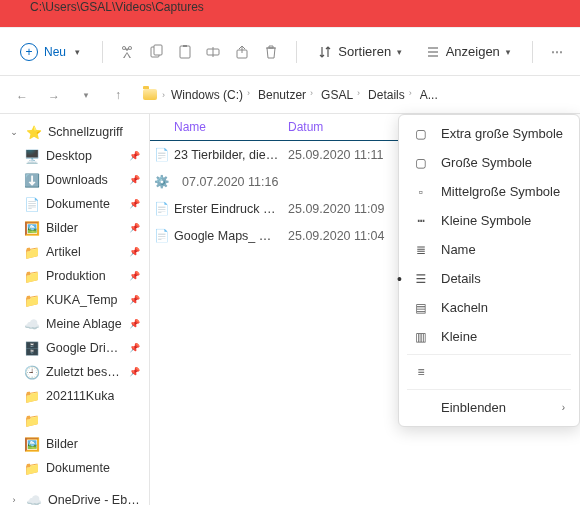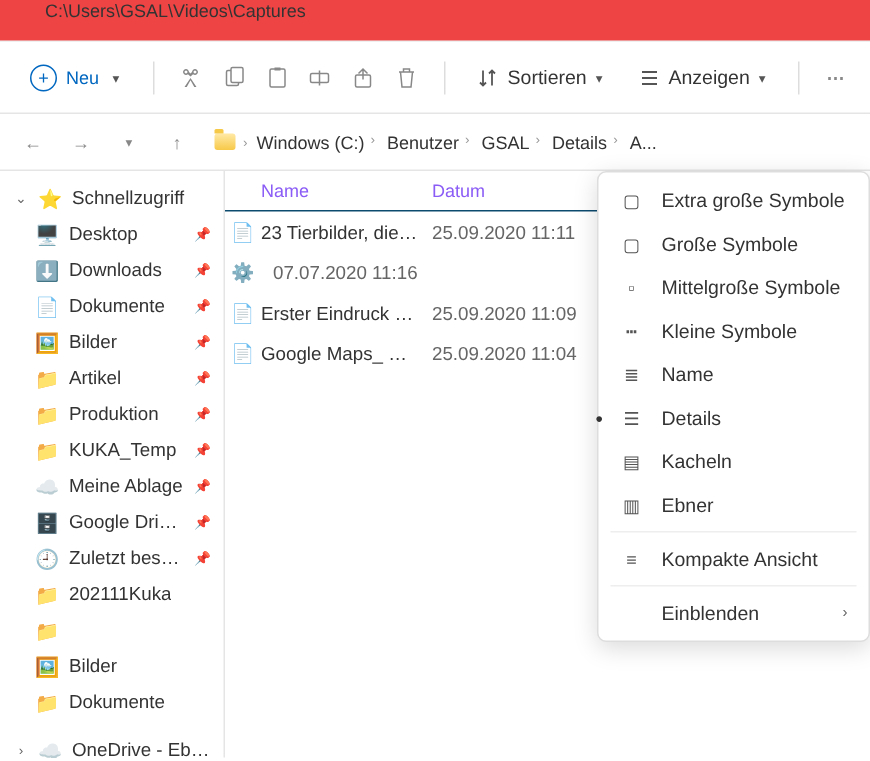--- a/index.html
+++ b/index.html
@@ -295,26 +295,25 @@
           <span class="dot">•</span>
           <span class="ci">☰</span>
           <span>Details</span>
         </div>
       <div class="ctx-item">
           <span class="ci">▤</span>
           <span>Kacheln</span>
         </div>
       <div class="ctx-item">
           <span class="ci">▥</span>
-          <span>Ebner</span>
+          <span>Kleine</span>
         </div>
       <div class="ctx-sep"></div>
       <div class="ctx-item">
           <span class="ci">≡</span>
-          <span>Kompakte Ansicht</span>
         </div>
       <div class="ctx-sep"></div>
       <div class="ctx-item">
           <span class="ci"></span>
           <span>Einblenden</span>
           <span class="arr">›</span>
         </div>
     </div>
   </div>
 </div>

